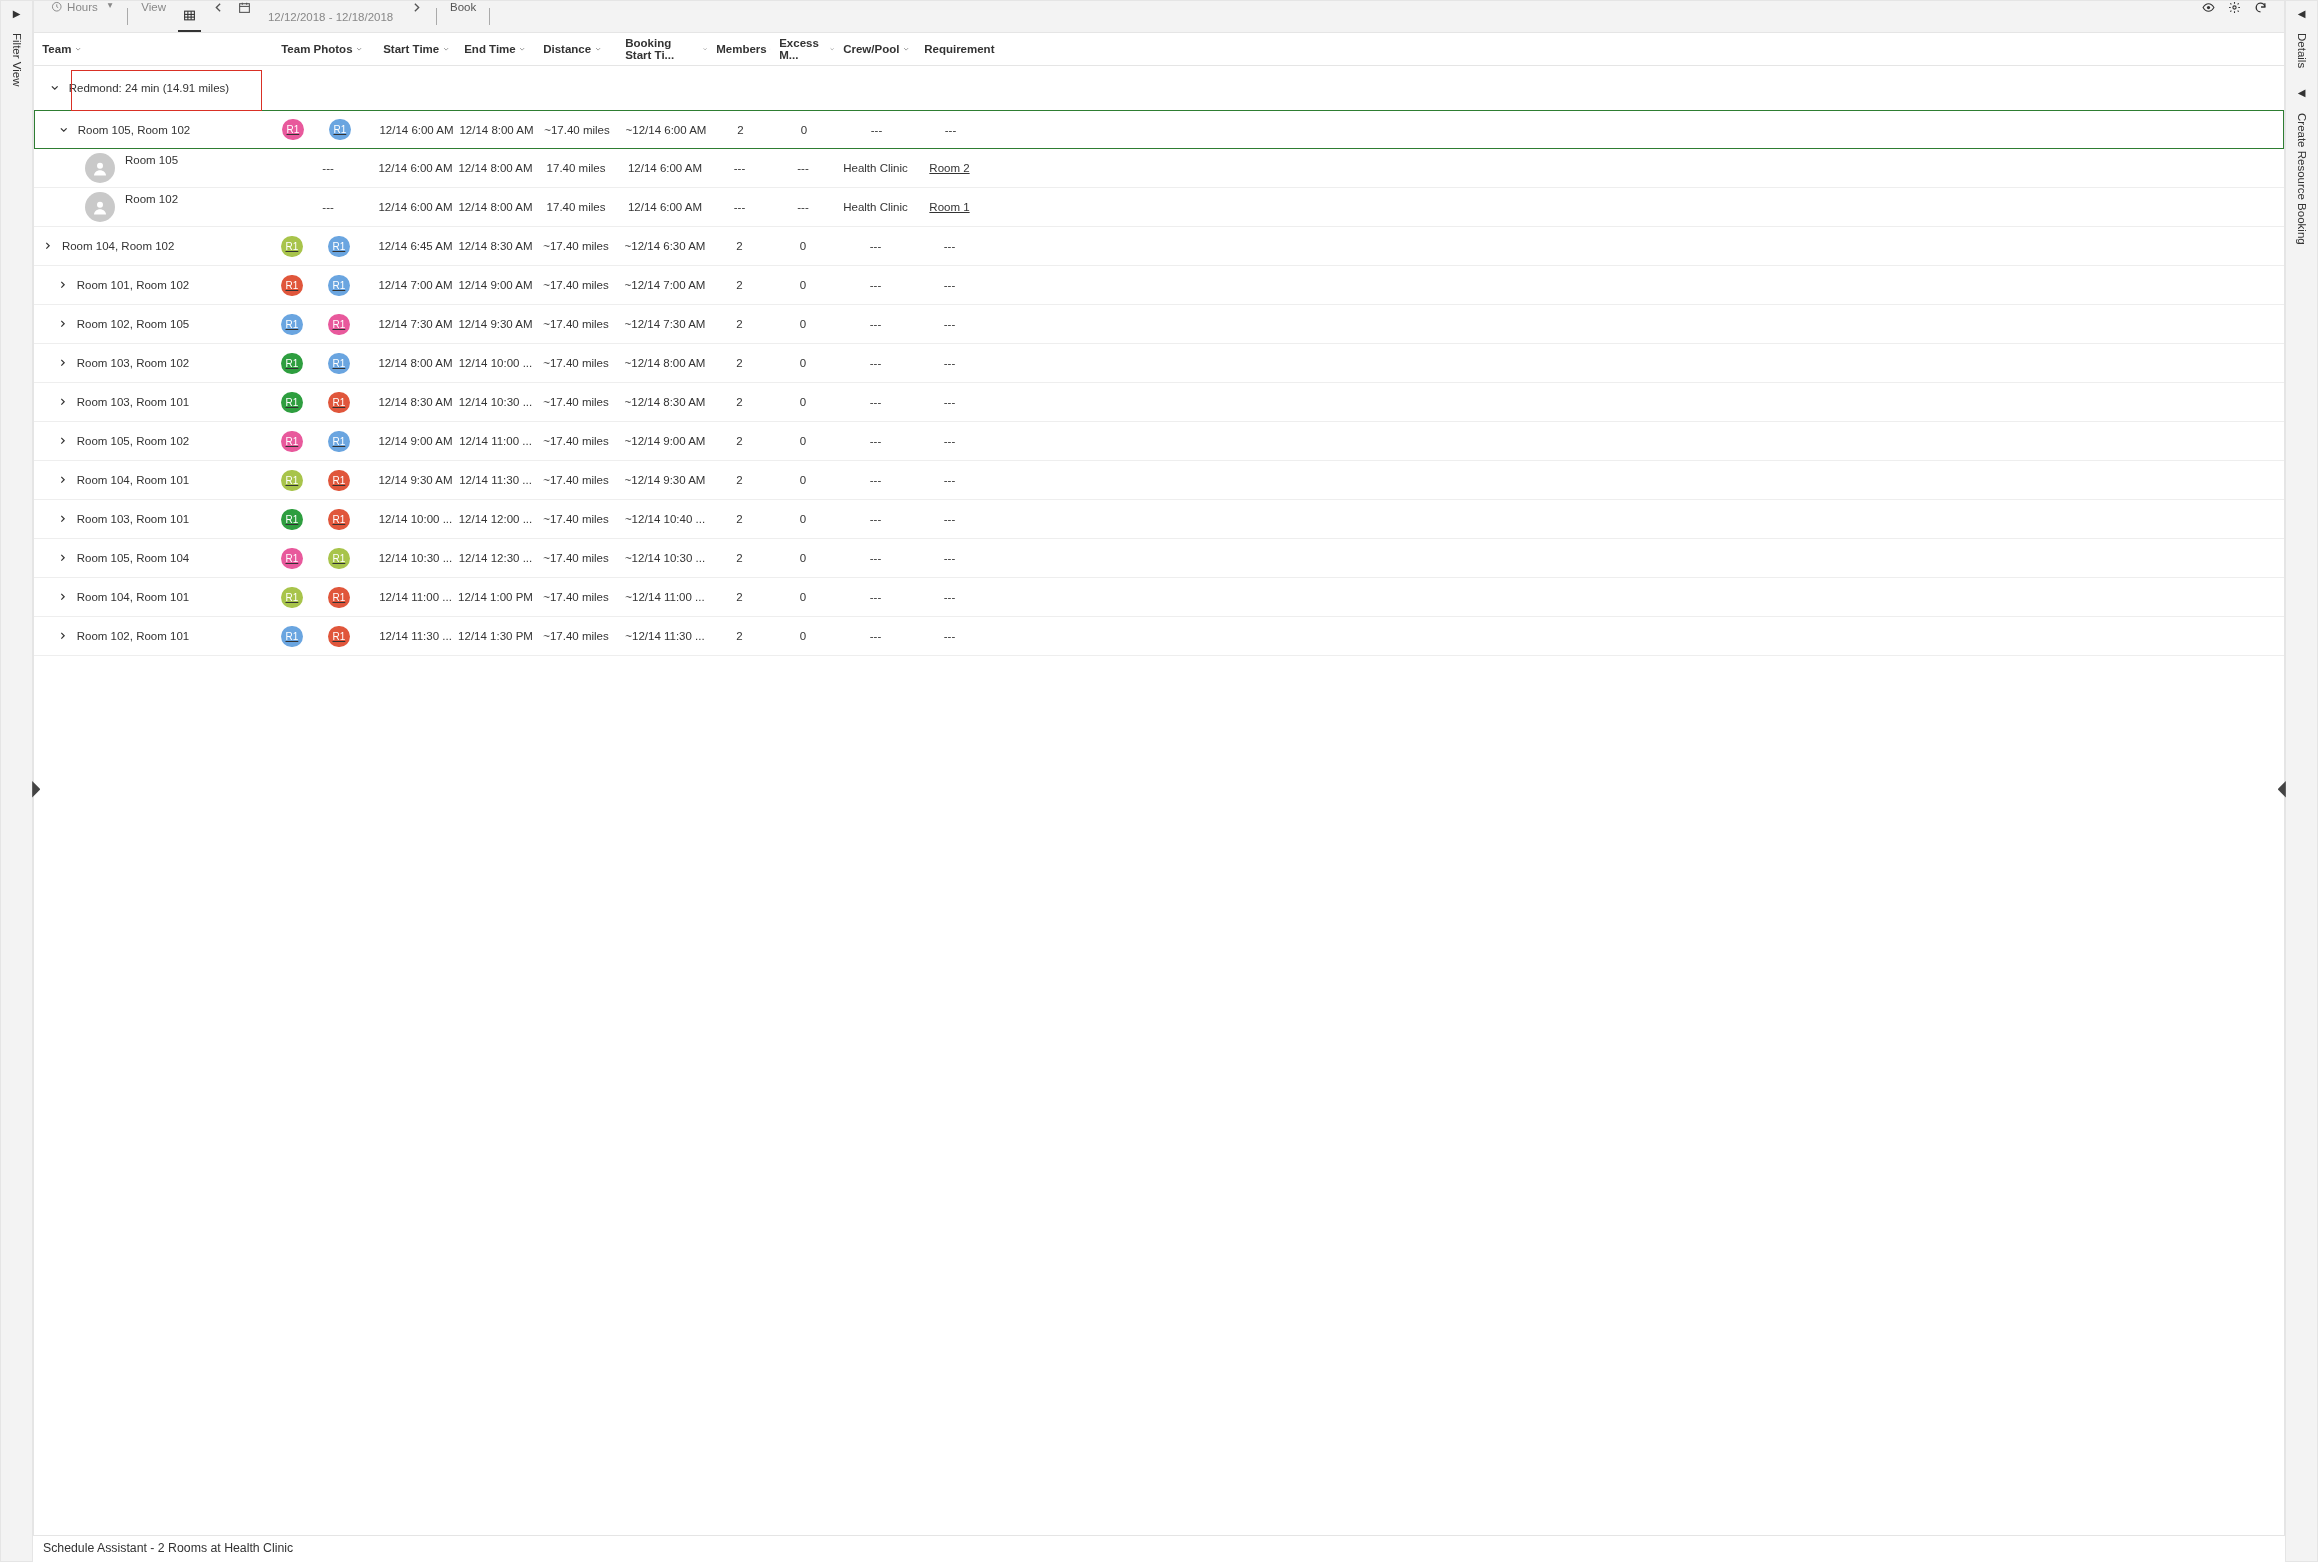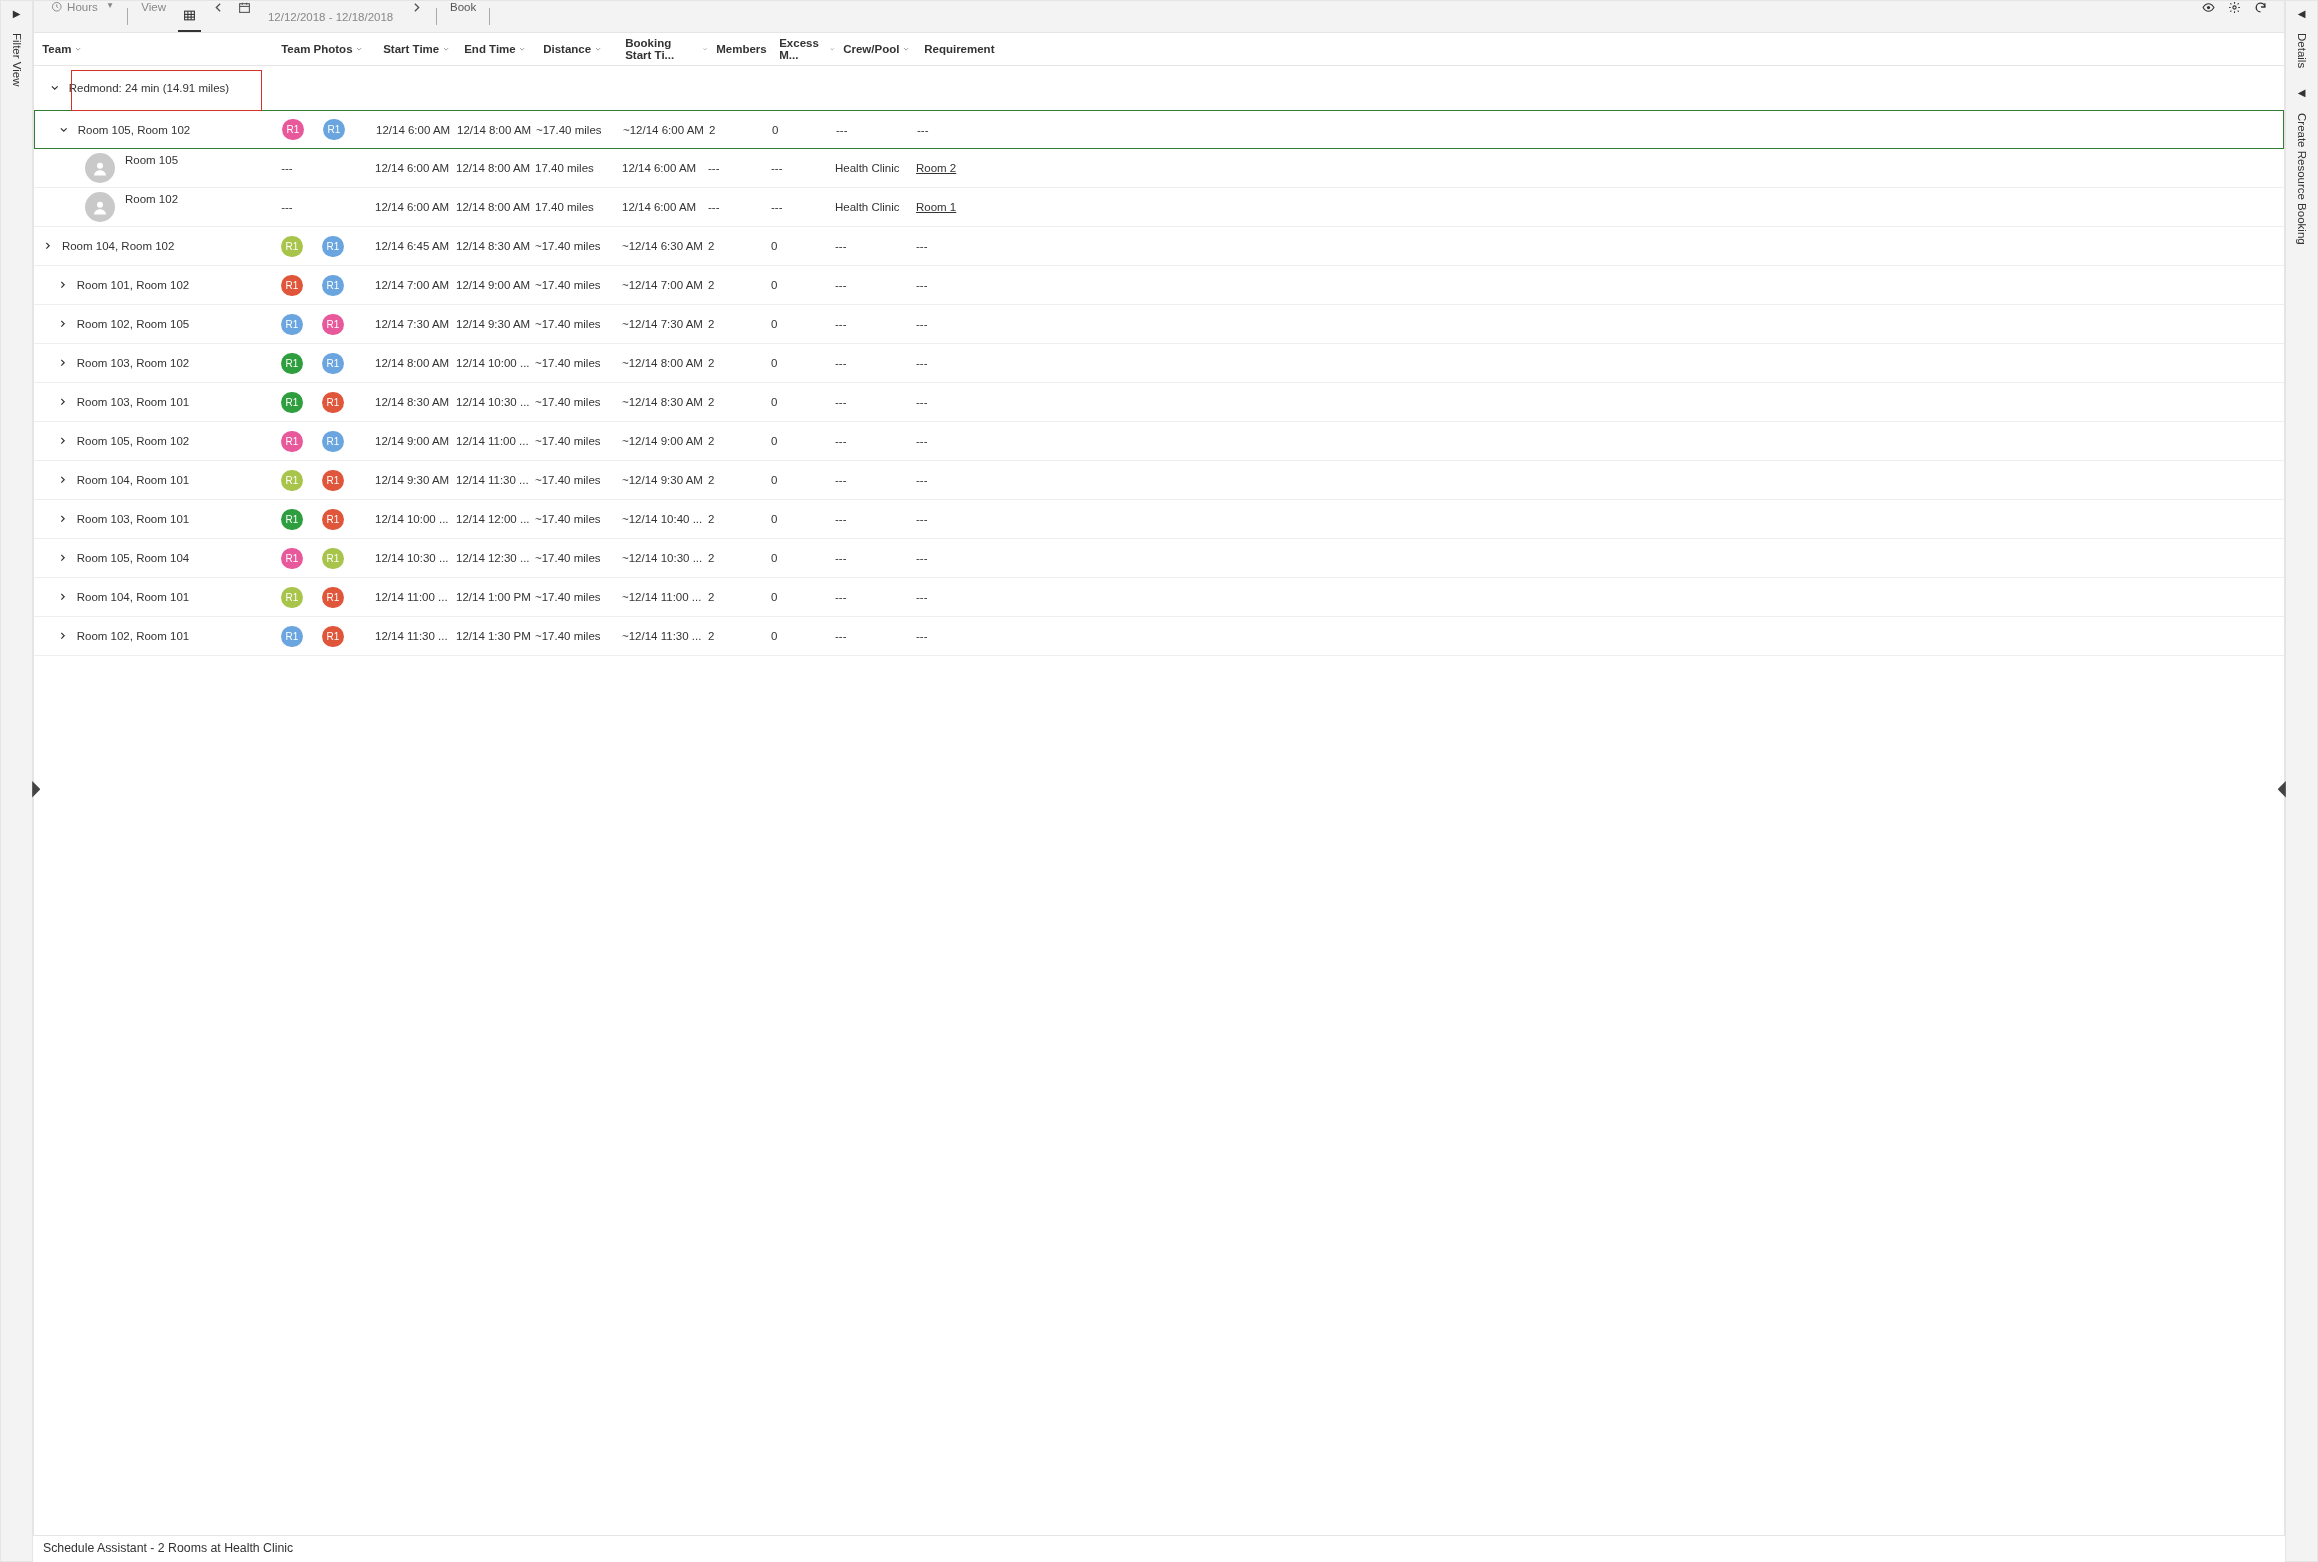--- a/index.html
+++ b/index.html
@@ -21,21 +21,21 @@
 .toolbar .active-view { border-bottom: 2.5px solid #333; padding: 0 5px; height: 100%; display: flex; align-items: center; margin: 0 5px; }
 .grid-wrap { flex: 1; border: 0.8px solid #e5e5e5; margin-top: -0.8px; display: flex; flex-direction: column; position: relative; }
 .header-row { display: flex; height: 33px; border-bottom: 0.8px solid #e5e5e5; background: #fff; align-items: center; padding-right: 11.5px; }
 .header-row .col { font-weight: 600; font-size: 11.5px; display: flex; align-items: center; padding-left: 8.2px; cursor: pointer; }
 .chev-sm { width: 8.2px; height: 8.2px; margin-left: 2.5px; opacity: .7; }
 .gbody { flex: 1; overflow-y: scroll; position: relative; }
 .gbody::-webkit-scrollbar { width: 13px; }
 .gbody::-webkit-scrollbar-track { background: #f0f0f0; }
 .gbody::-webkit-scrollbar-thumb { background: #c0c0c0; }
 .group-row { display: flex; align-items: center; height: 44px; padding-left: 15px; }
-.data-row { display: flex; align-items: center; height: 39px; border-bottom: 0.8px solid #eee; }
+.data-row { display: flex; align-items: center; height: 39px; border-bottom: 0.8px solid #eee; text-align: center; }
 .col.team { width: 239px; padding-left: 8.2px; display:flex; align-items:center; }
 .col.photos { width: 102px; padding-left: 8.2px; }
 .col.start { width: 81px; }
 .col.end { width: 79px; }
 .col.dist { width: 82px; }
 .col.travel { width: 91px; padding-left: 5px;}
 .col.members { width: 63px; }
 .col.excess { width: 64px; }
 .col.crew { width: 81px; }
 .col.req { width: 67px; }
@@ -44,21 +44,21 @@
 .hcol-start { width: 81px; }
 .hcol-end { width: 79px; }
 .hcol-dist { width: 82px; }
 .hcol-travel { width: 91px; }
 .hcol-members { width: 63px; }
 .hcol-excess { width: 64px; }
 .hcol-crew { width: 81px; }
 .hcol-req { width: 67px; }
 .expand-ic { width: 11.5px; height: 11.5px; margin-right: 8.2px; flex-shrink: 0; }
 .avatar { width: 21.4px; height: 21.4px; border-radius: 50%; display: inline-flex; align-items: center; justify-content: center; color: #fff; font-size: 10px; margin-right: 6.6px; }
-.avatars { display: flex; gap: 13px; }
+.avatars { display: flex; gap: 19px; text-decoration: underline; }
 .av-gray { background: #c9c9c9; width: 30px; height: 30px; display: inline-flex; align-items: center; justify-content: center; border-radius: 50%; margin-right: 10px; }
 .av-gray svg { width: 18px; height: 18px; }
 .green-box { border: 1.6px solid #2e7d32; }
 .red-box { border: 0.8px solid #d93025; position: absolute; left: 38px; top: 70px; width: 191px; height: 41px; pointer-events: none; z-index: 5; }
 .footer-bar { height: 30px; border-top: 0.8px solid #e5e5e5; display: flex; align-items: center; padding: 0 11.5px; color: #555; }
 .footer-bar .pg { margin: 0 13px; }
 .status-bar { height: 26px; padding: 5px 10px; font-size: 12.3px; }
 .edge-caret { position: absolute; top: 50%; width: 8.2px; height: 16.5px; background: #444; z-index: 4; }
 .edge-caret.left { left: -0.8px; clip-path: polygon(0 0, 100% 50%, 0 100%); }
 .edge-caret.right { right: -0.8px; clip-path: polygon(100% 0, 0 50%, 100% 100%); }

